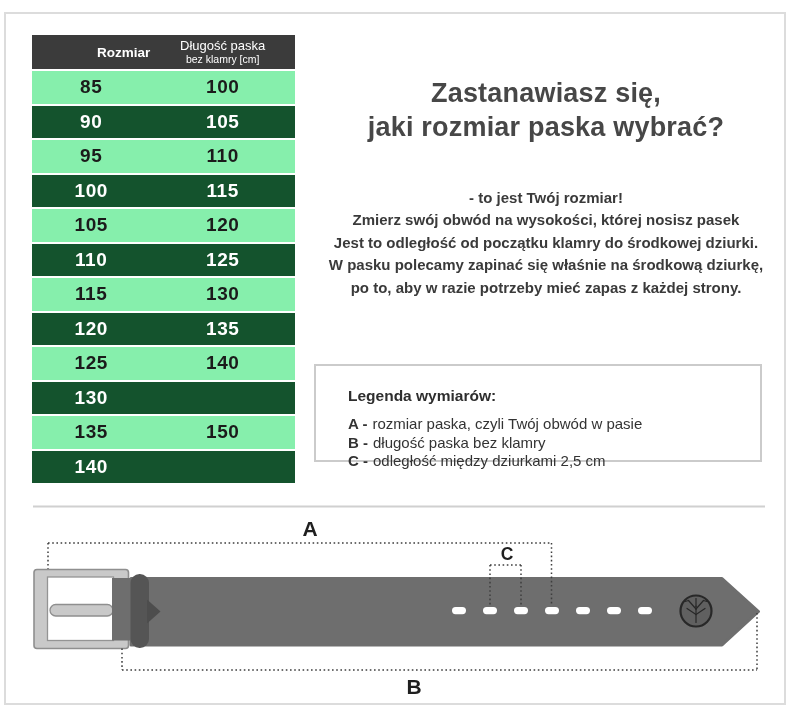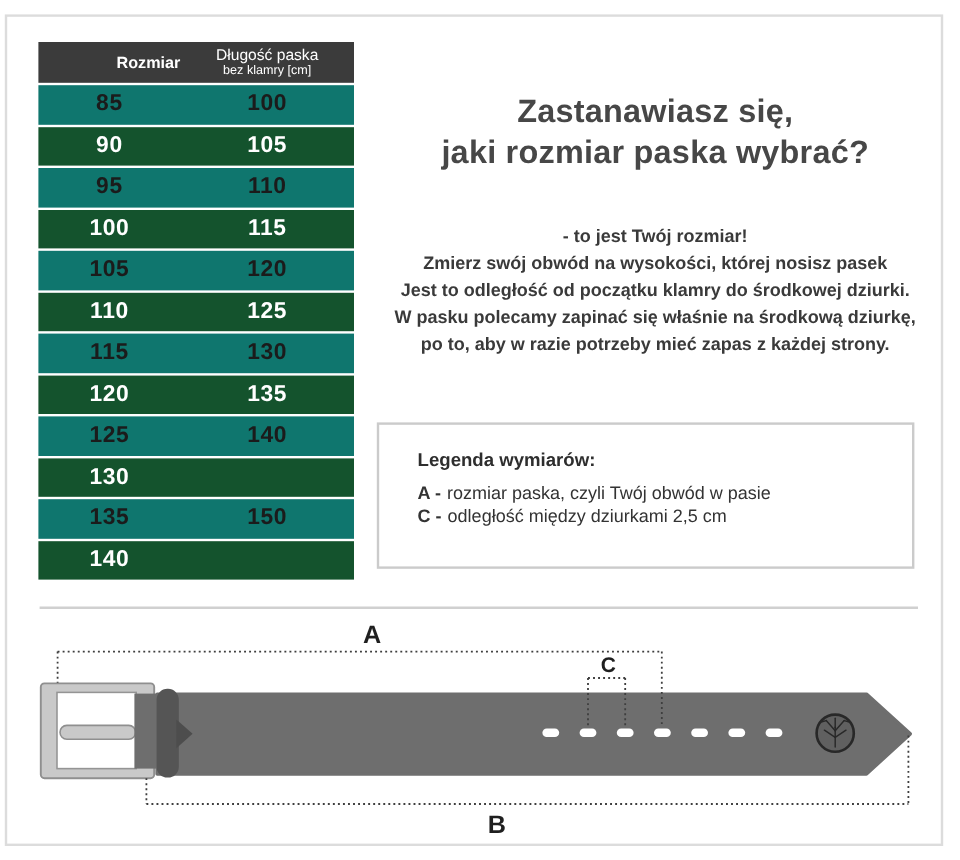--- a/index.html
+++ b/index.html
@@ -19,38 +19,38 @@
     margin-bottom:2px; align-items:center;
   }
   .th-col1 { width:45%; text-align:right; font-weight:bold; font-size:13.5px; }
   .th-col2 { width:55%; text-align:center; font-weight:normal; line-height:1.15; }
   .th-col2 .l1 { font-size:13px; display:block; }
   .th-col2 .l2 { font-size:10.5px; display:block; }
   .trow {
     display:flex; height:32.5px; margin-bottom:2px; align-items:center;
     font-weight:bold; font-size:19px; letter-spacing:0.5px;
   }
-  .trow.light { background:#0f766e; color:#1b1b1b; }
+  .trow.light { background:#86efac; color:#1b1b1b; }
   .trow.dark  { background:#14532d; color:#ffffff; }
   .td1 { width:45%; text-align:center; }
   .td2 { width:55%; text-align:center; }
 
   
   .intro { position:absolute; left:312px; top:76px; width:468px; text-align:center; }
   .heading {
     font-size:27px; font-weight:bold; color:#474747;
     line-height:34px; letter-spacing:0.2px;
   }
   .bodytext {
     margin-top:43px; font-size:15px; font-weight:bold; color:#3a3a3a;
     line-height:22.4px;
   }
 
   .legend-box {
-    position:absolute; left:314px; top:352px; width:448px; height:122px;
+    position:absolute; left:314px; top:364px; width:448px; height:98px;
     border:2px solid #cbcbcb; box-sizing:border-box;
   }
   .legend-title {
     margin:21px 0 10px 32px; font-size:15.5px; font-weight:bold; color:#2e2e2e;
   }
   .legend-item {
     margin-left:32px; font-size:15px; line-height:18.5px; color:#333333;
   }
   .legend-item .key { font-weight:bold; margin-right:5px; }
 
@@ -131,20 +131,23 @@
       <div>Jest to odległość od początku klamry do środkowej dziurki.</div>
       <div>W pasku polecamy zapinać się właśnie na środkową dziurkę,</div>
       <div>po to, aby w razie potrzeby mieć zapas z każdej strony.</div>
     </div>
   </div>
 
   <div class="legend-box">
     <div class="legend-title">Legenda wymiarów:</div>
     <div class="legend-item">
       <span class="key">A -</span><span>rozmiar paska, czyli Twój obwód w pasie</span>
+    </div>
+    <div class="legend-item">
+      <span class="key">B -</span><span>długość paska bez klamry</span>
     </div>
     <div class="legend-item">
       <span class="key">C -</span><span>odległość między dziurkami 2,5 cm</span>
     </div>
   </div>
 
   <div class="diagram-wrap">
     <svg width="800" height="212" viewBox="0 0 800 212" xmlns="http://www.w3.org/2000/svg">
 
       <line x1="33" y1="1.5" x2="765" y2="1.5" stroke="#d0d0d0" stroke-width="2"></line>

